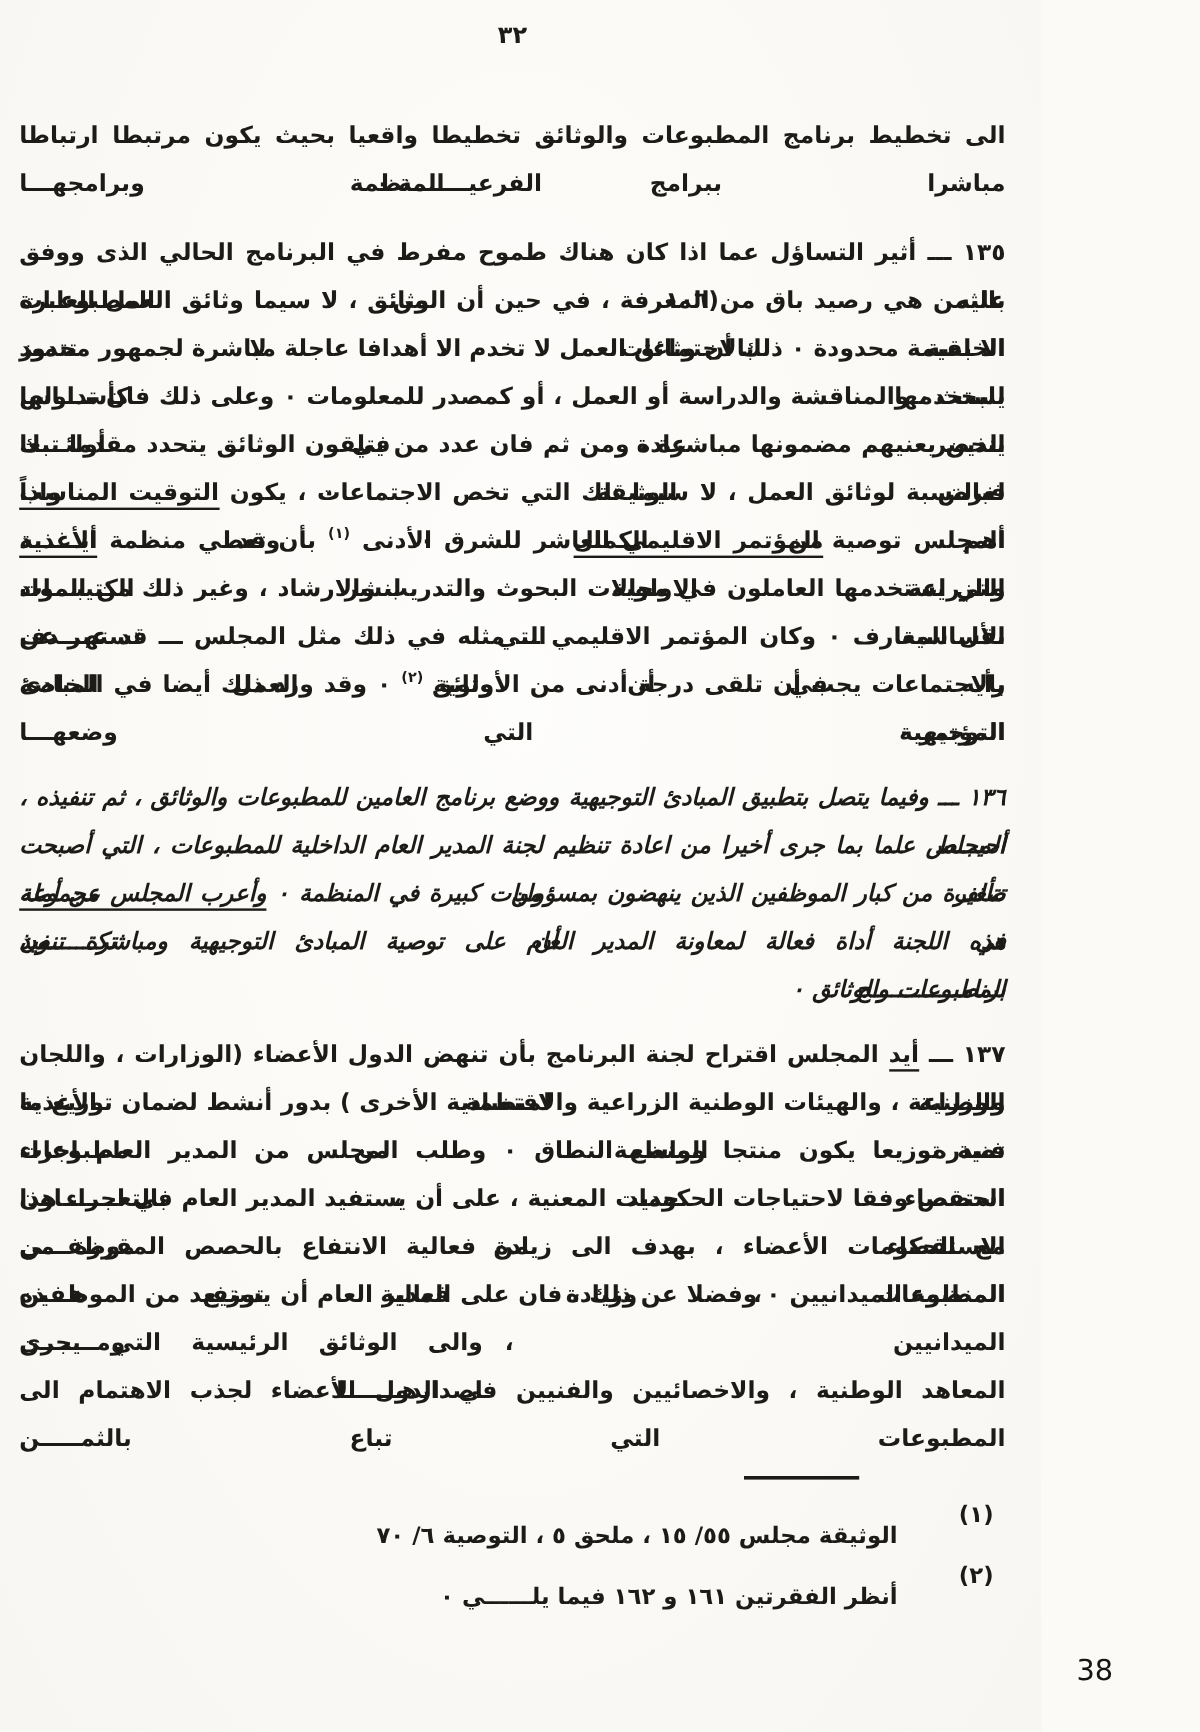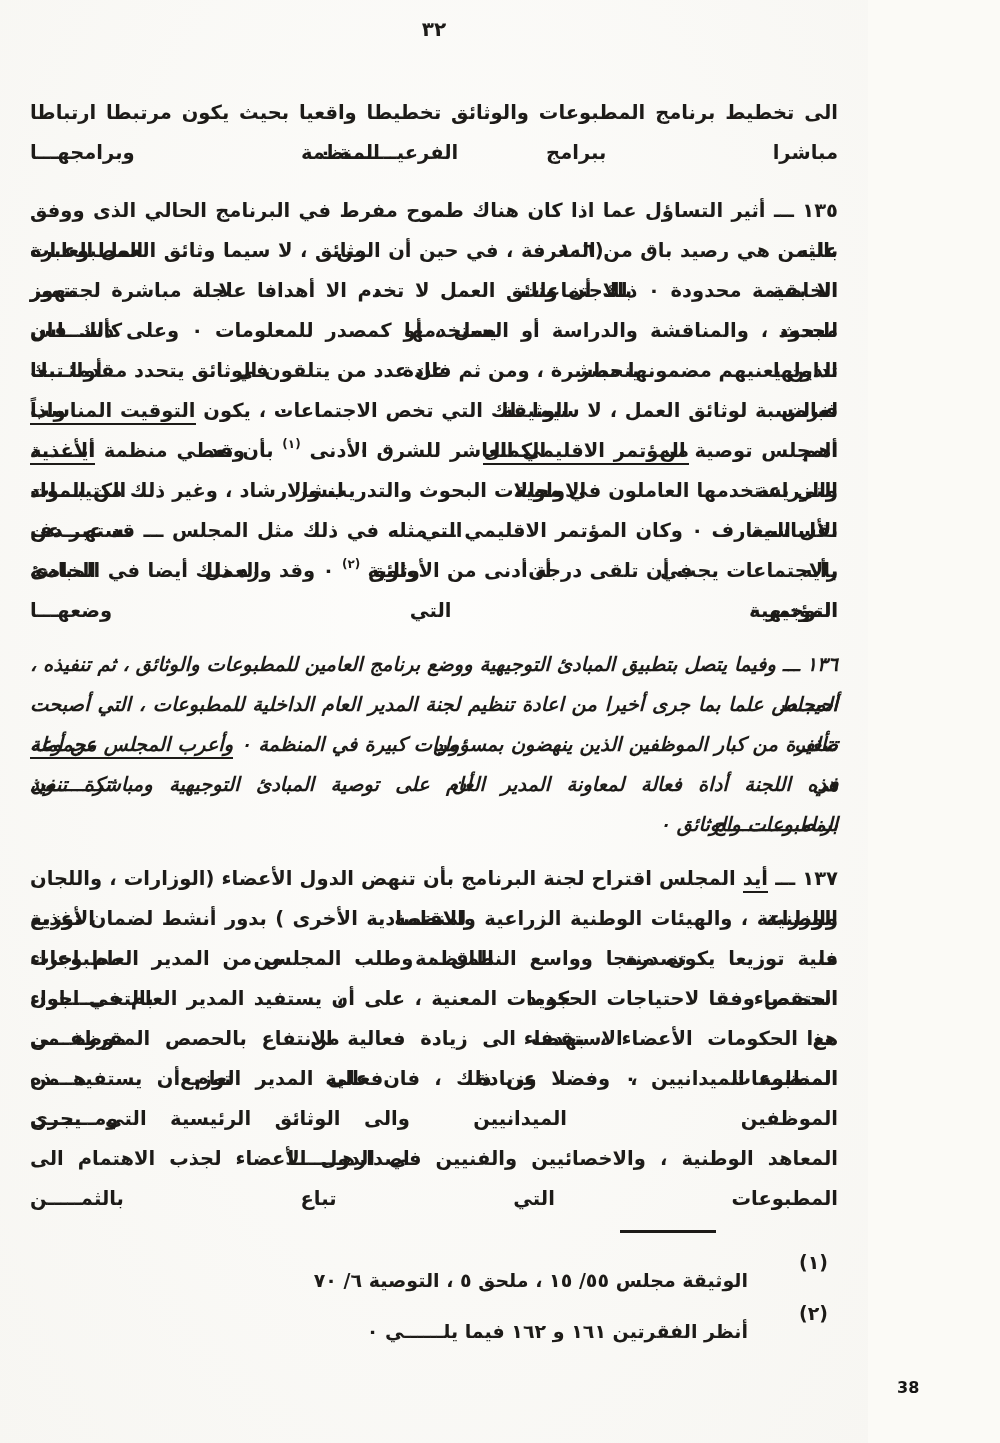--- a/index.html
+++ b/index.html
@@ -10,21 +10,21 @@
     background: #fbfaf6;
     overflow: hidden;
   }
   .page {
     position: relative;
     width: 868px;
     height: 1443px;
     font-family: "DejaVu Sans", sans-serif;
     color: #1d1b18;
     box-sizing: border-box;
-    padding: 14px 30px 0 30px;
+    padding: 14px 30px 0 16px;
     background:
       radial-gradient(ellipse at 50% 40%, rgba(255,255,255,0.6), rgba(0,0,0,0.015)),
       #fbfaf6;
   }
   .page-number-top {
     text-align: center;
     font-size: 20px;
     font-weight: 700;
     letter-spacing: 16px;
     height: 30px;
@@ -89,22 +89,22 @@
     direction: rtl;
     gap: 44px;
     line-height: 33px;
   }
   .fn-marker { flex: 0 0 36px; text-align: right; }
   .fn-text { white-space: nowrap; margin-top: 18px; }
   .page-number-bottom {
     position: absolute;
     top: 1378px;
     left: 897px;
-    font-size: 16px;
-    font-weight: 700;
+    font-size: 24px;
+    font-weight: 400;
     color: #161514;
     font-family: "DejaVu Sans", sans-serif;
   }
 </style>
 </head>
 <body>
 
 <div class="page">
 
   <div class="page-number-top">٣٢</div>

